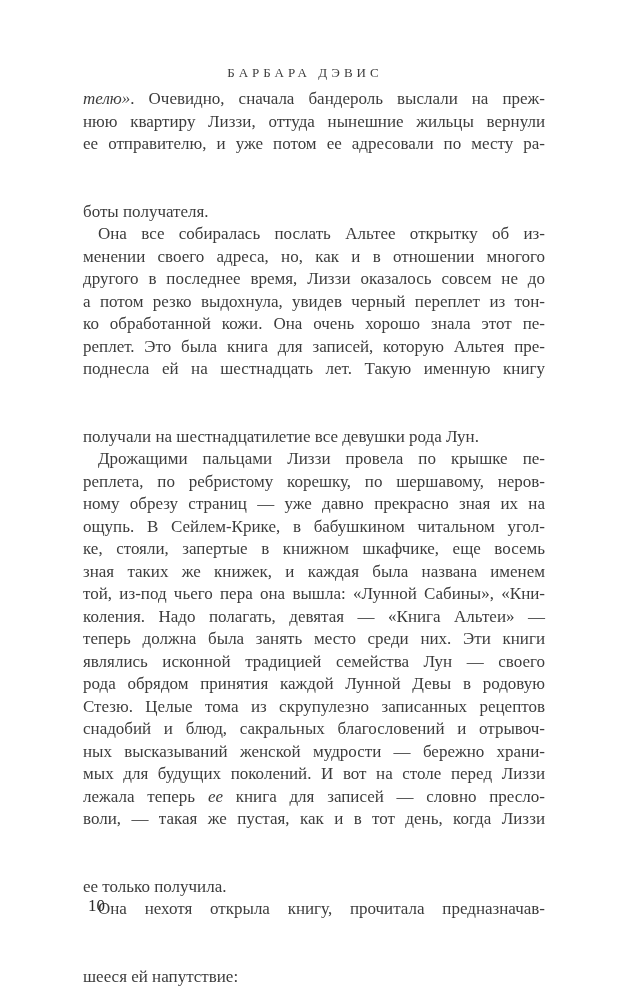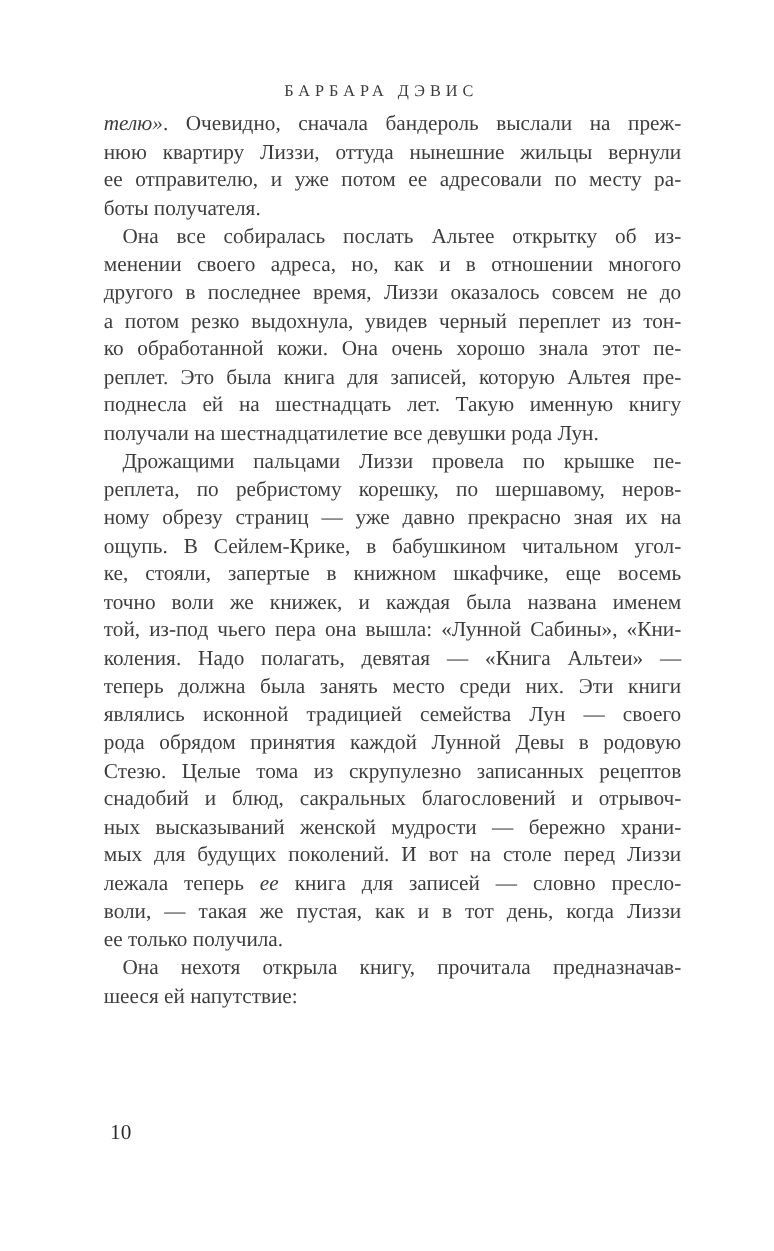--- a/index.html
+++ b/index.html
@@ -38,21 +38,21 @@
     font-size: 17px;
     line-height: 22.5px;
     color: var(--text);
   }
 
   .line {
     text-align: justify;
     text-align-last: justify;
     white-space: normal;
   }
-  .line.last { text-align-last: left; }
+  .line.last { text-align-last: left; margin-top: 45px; }
   .line.indent { text-indent: 15px; }
   .line em { font-style: italic; }
 
   .page-number {
     position: absolute;
     top: 896px;
     left: 88px;
     font-size: 17px;
     font-weight: normal;
     color: var(--folio);
@@ -75,21 +75,21 @@
       <div class="line"><span>а потом резко выдохнула, увидев черный переплет из тон-</span></div>
       <div class="line"><span>ко обработанной кожи. Она очень хорошо знала этот пе-</span></div>
       <div class="line"><span>реплет. Это была книга для записей, которую Альтея пре-</span></div>
       <div class="line"><span>поднесла ей на шестнадцать лет. Такую именную книгу</span></div>
       <div class="line last"><span>получали на шестнадцатилетие все девушки рода Лун.</span></div>
       <div class="line indent"><span>Дрожащими пальцами Лиззи провела по крышке пе-</span></div>
       <div class="line"><span>реплета, по ребристому корешку, по шершавому, неров-</span></div>
       <div class="line"><span>ному обрезу страниц — уже давно прекрасно зная их на</span></div>
       <div class="line"><span>ощупь. В Сейлем-Крике, в бабушкином читальном угол-</span></div>
       <div class="line"><span>ке, стояли, запертые в книжном шкафчике, еще восемь</span></div>
-      <div class="line"><span>точно воли же книжек, и каждая была названа именем</span></div>
+      <div class="line"><span>зная таких же книжек, и каждая была названа именем</span></div>
       <div class="line"><span>той, из-под чьего пера она вышла: «Лунной Сабины», «Кни-</span></div>
       <div class="line"><span>коления. Надо полагать, девятая — «Книга Альтеи» —</span></div>
       <div class="line"><span>теперь должна была занять место среди них. Эти книги</span></div>
       <div class="line"><span>являлись исконной традицией семейства Лун — своего</span></div>
       <div class="line"><span>рода обрядом принятия каждой Лунной Девы в родовую</span></div>
       <div class="line"><span>Стезю. Целые тома из скрупулезно записанных рецептов</span></div>
       <div class="line"><span>снадобий и блюд, сакральных благословений и отрывоч-</span></div>
       <div class="line"><span>ных высказываний женской мудрости — бережно храни-</span></div>
       <div class="line"><span>мых для будущих поколений. И вот на столе перед Лиззи</span></div>
       <div class="line"><span>лежала теперь </span><em>ее</em><span> книга для записей — словно пресло-</span></div>

